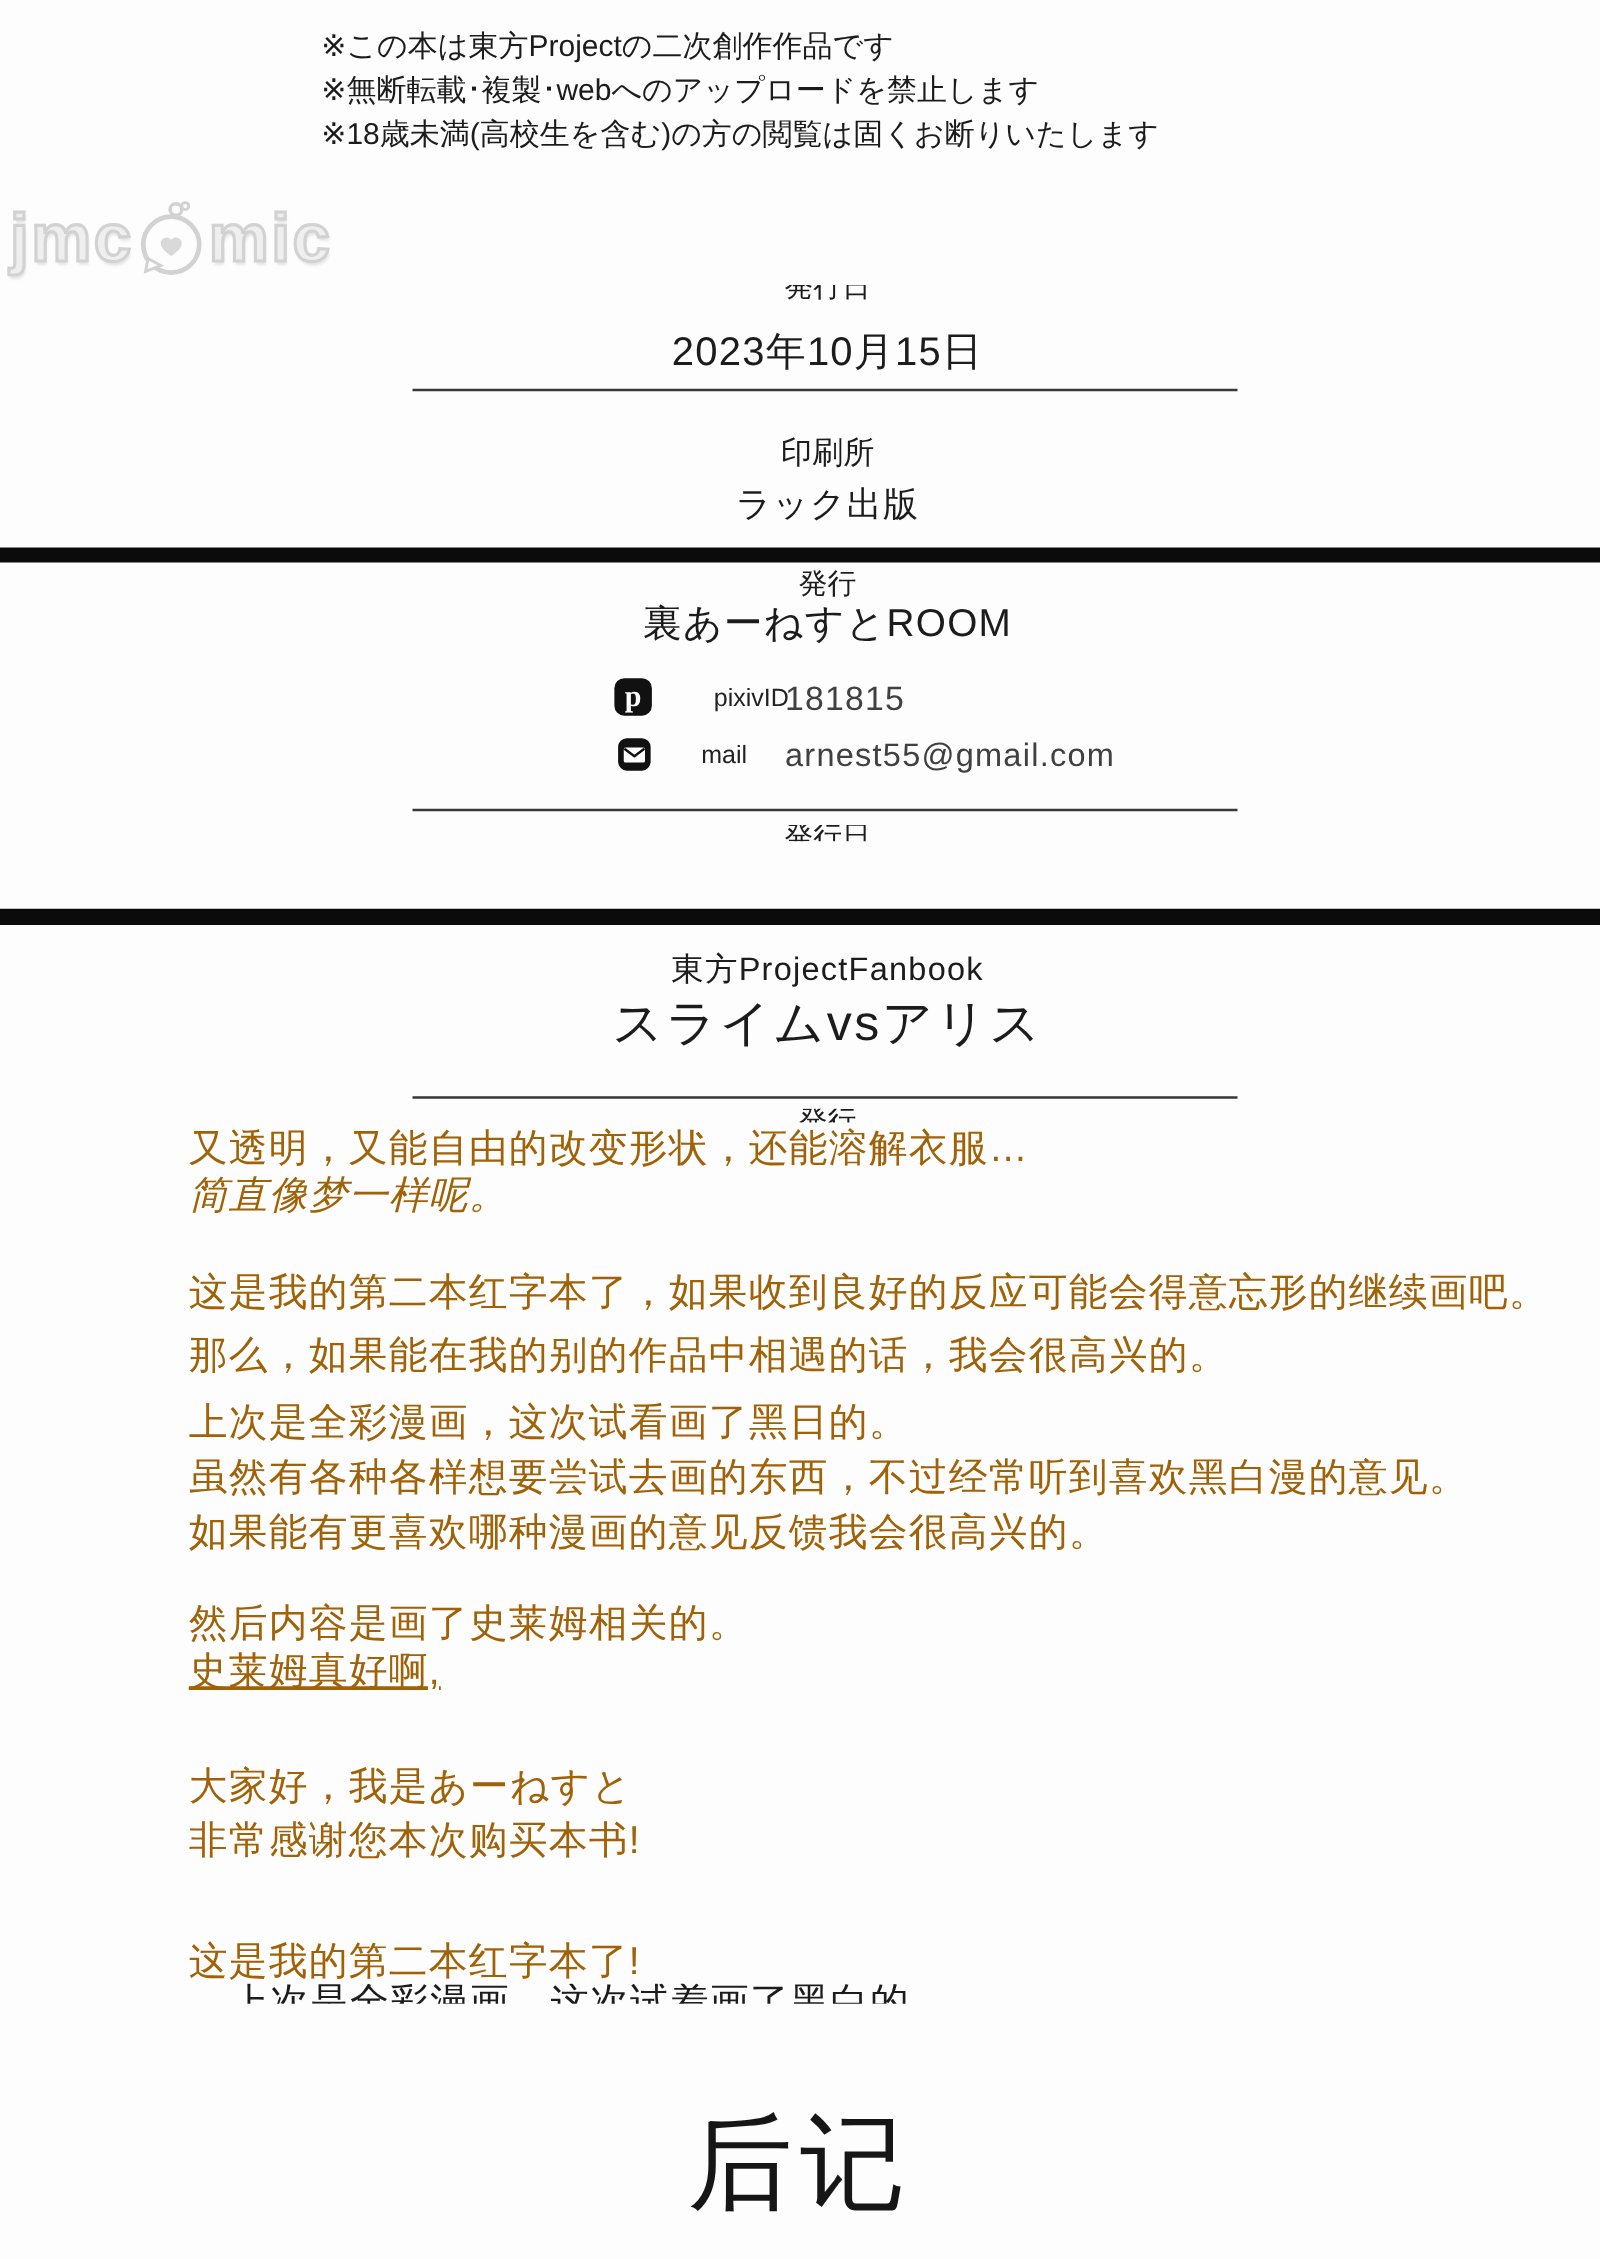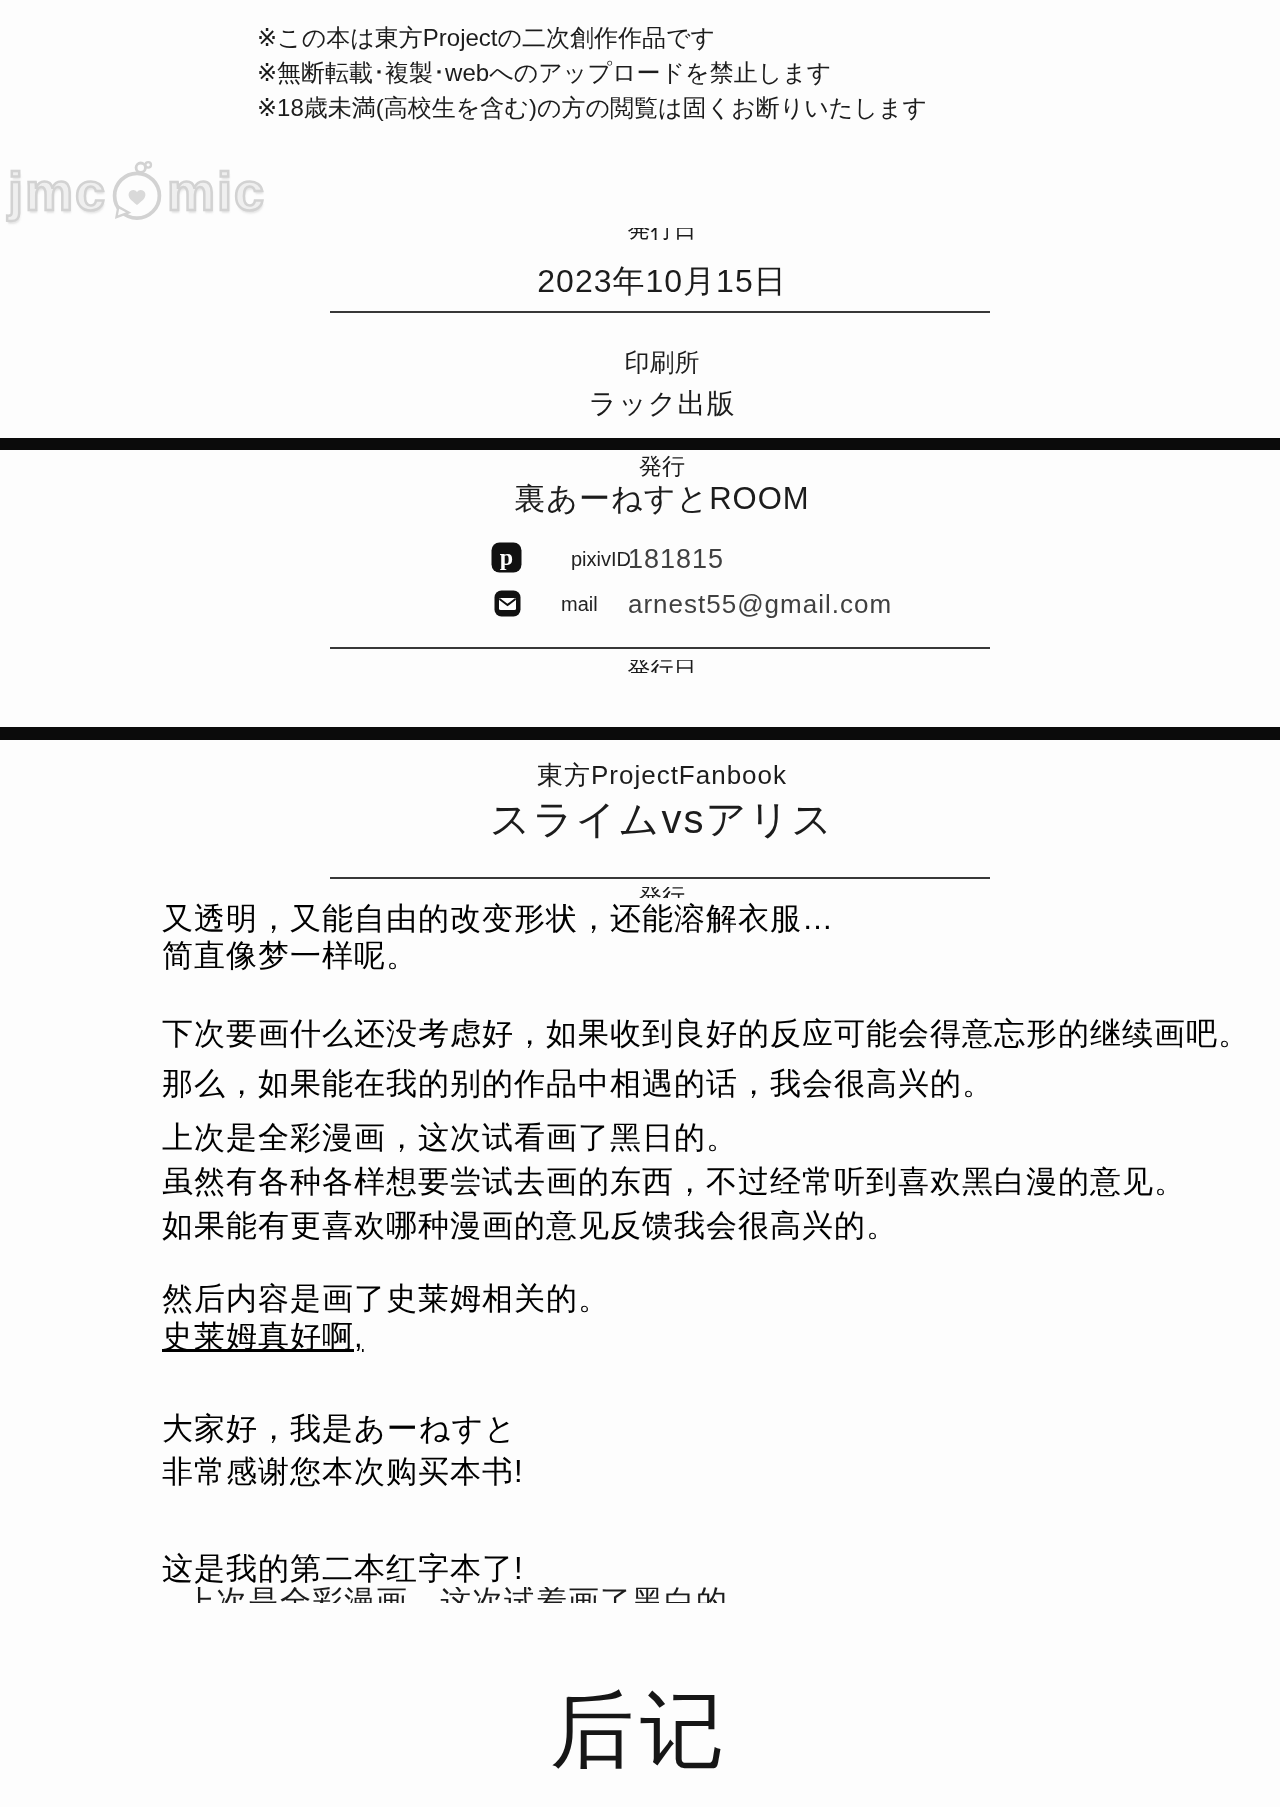--- a/index.html
+++ b/index.html
@@ -8,21 +8,21 @@
     width:1280px; height:1807px; position:relative; overflow:hidden;
     background:#fdfdfd; color:#1c1c1c;
     font-family:"Liberation Sans","DejaVu Sans",sans-serif;
   }
   .abs { position:absolute; line-height:1; white-space:nowrap; }
   .col { position:absolute; left:332px; width:660px; text-align:center; line-height:1; white-space:nowrap; }
   .hr  { position:absolute; left:330px; width:660px; height:2px; background:#383838; }
   .bar { position:absolute; left:0; width:1280px; background:#0b0b0b; }
   .clip { overflow:hidden; }
   .clip > span { display:block; line-height:1; }
-  .cn { position:absolute; left:162px; font-size:31px; line-height:1; letter-spacing:1px; white-space:nowrap; color:#000000; }
+  .cn { position:absolute; left:151px; font-size:31px; line-height:1; letter-spacing:1px; white-space:nowrap; color:#a16207; }
   .wm {
     position:absolute; left:8px; top:160px; display:flex; align-items:center;
     font-size:54px; font-weight:700; letter-spacing:2px;
     color:#efefef; -webkit-text-stroke:2.5px #d2d2d2;
     text-shadow:1px 3px 2px rgba(160,160,160,.25);
   }
   .contact-label { position:absolute; font-size:20px; color:#222; line-height:1; }
   .contact-value { position:absolute; font-size:26px; color:#404040; line-height:1; letter-spacing:1px; }
   .icon-box { position:absolute; }
 </style>
@@ -90,22 +90,22 @@
 <div class="col" style="top:762px; font-size:26px; letter-spacing:1px;">東方ProjectFanbook</div>
 <div class="col" style="top:799px; font-size:40px; letter-spacing:2px;">スライムvsアリス</div>
 
 <div class="hr" style="top:877px;"></div>
 
 <div class="col clip" style="top:887px; height:11px; font-size:23px;">
   <span style="margin-top:-2px;">発行</span>
 </div>
 
 <div class="cn" style="top:903px;">又透明，又能自由的改变形状，还能溶解衣服…</div>
-<div class="cn" style="top:940px;">简直像梦一样呢。</div>
-<div class="cn" style="top:1018px;">下次要画什么还没考虑好，如果收到良好的反应可能会得意忘形的继续画吧。</div>
+<div class="cn" style="top:940px;font-style:italic;">简直像梦一样呢。</div>
+<div class="cn" style="top:1018px;">这是我的第二本红字本了，如果收到良好的反应可能会得意忘形的继续画吧。</div>
 <div class="cn" style="top:1068px;">那么，如果能在我的别的作品中相遇的话，我会很高兴的。</div>
 <div class="cn" style="top:1122px;">上次是全彩漫画，这次试看画了黑日的。</div>
 <div class="cn" style="top:1166px;">虽然有各种各样想要尝试去画的东西，不过经常听到喜欢黑白漫的意见。</div>
 <div class="cn" style="top:1210px;">如果能有更喜欢哪种漫画的意见反馈我会很高兴的。</div>
 <div class="cn" style="top:1283px;">然后内容是画了史莱姆相关的。</div>
 <div class="cn" style="top:1321px;text-decoration:underline;">史莱姆真好啊,</div>
 <div class="cn" style="top:1413px;">大家好，我是あーねすと</div>
 <div class="cn" style="top:1456px;">非常感谢您本次购买本书!</div>
 <div class="cn" style="top:1553px;">这是我的第二本红字本了!</div>
 

